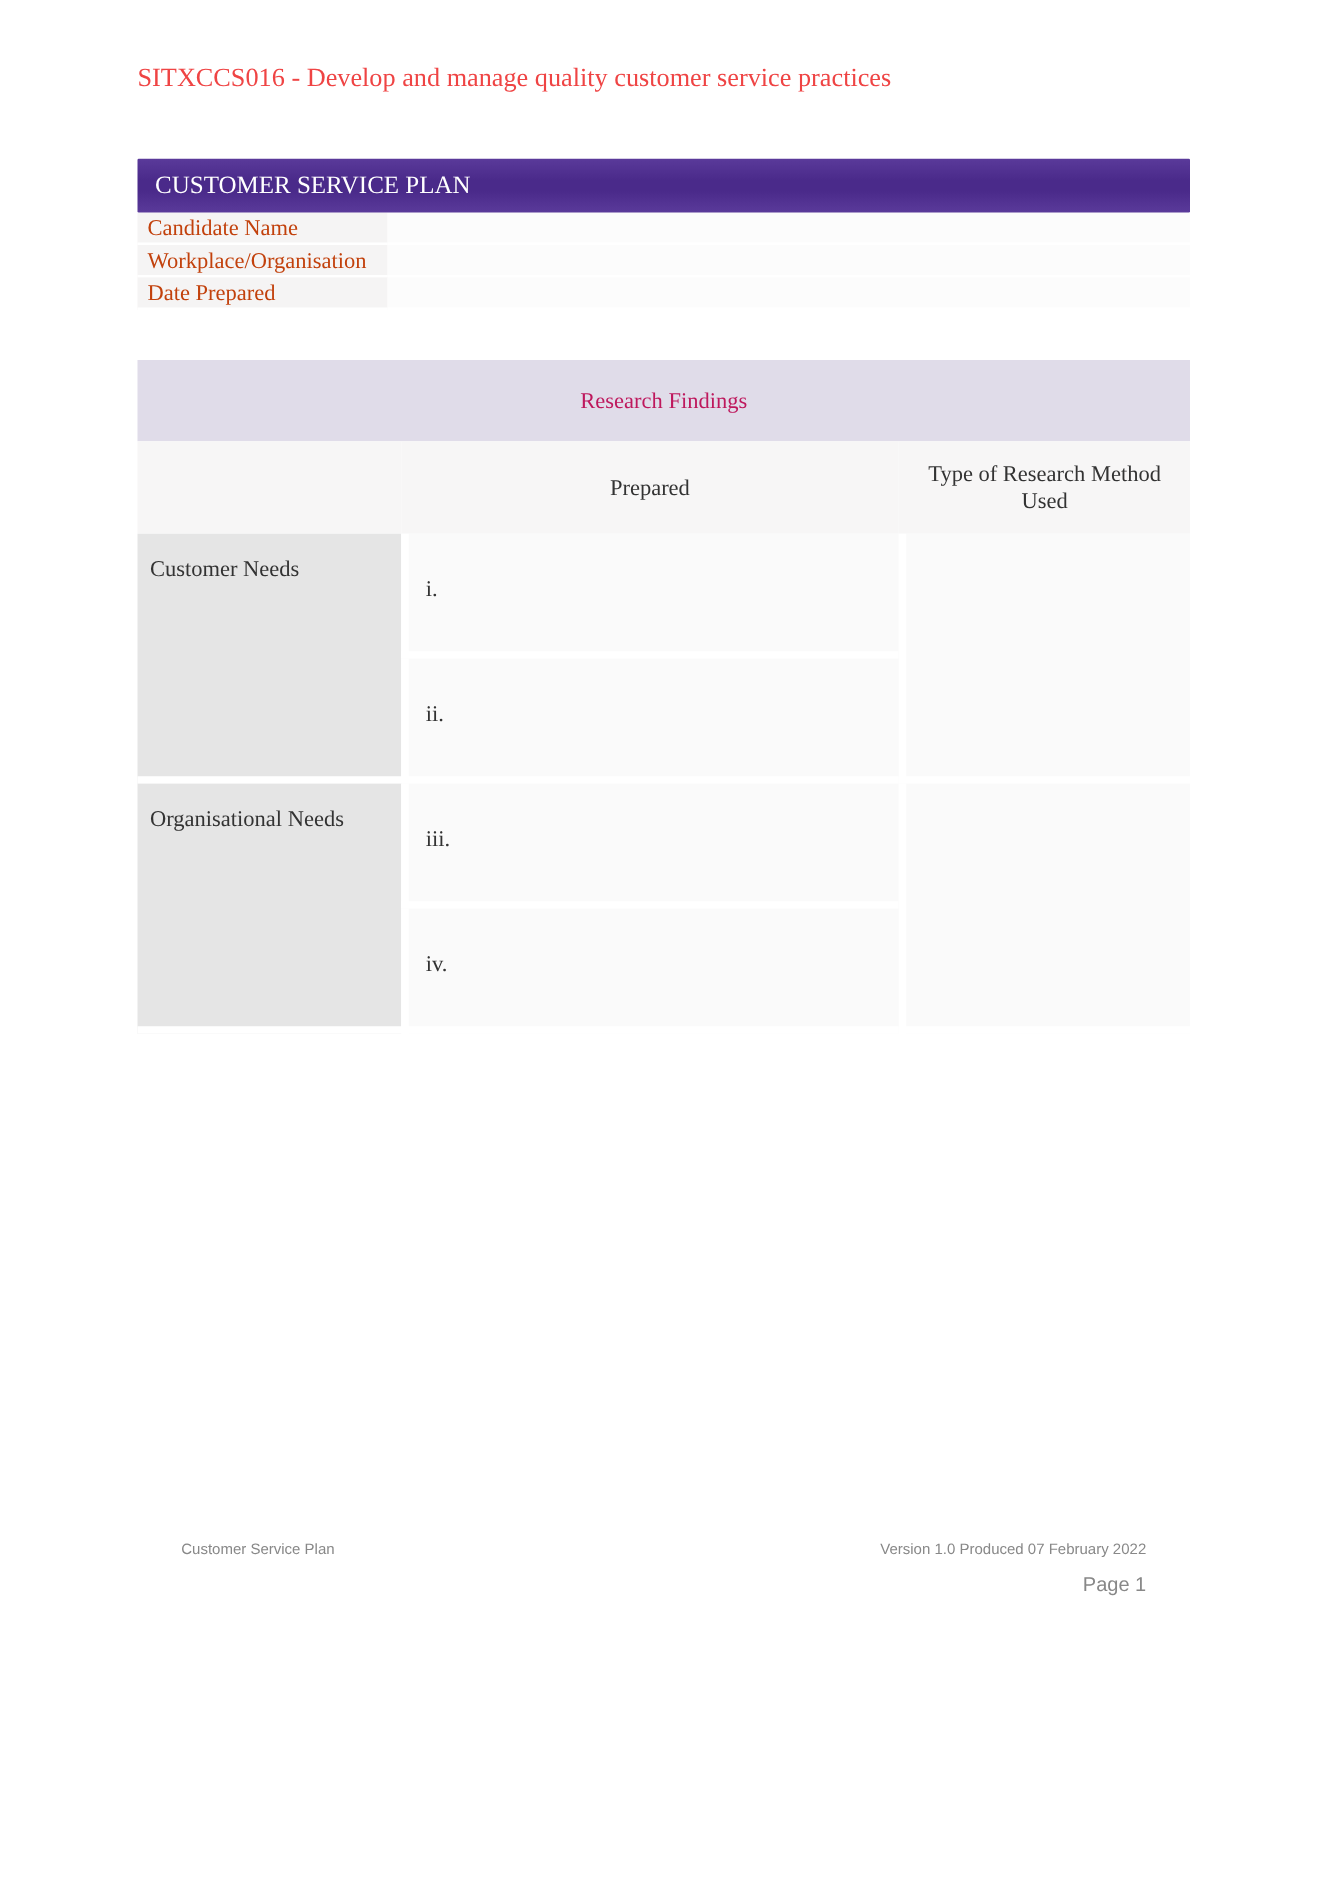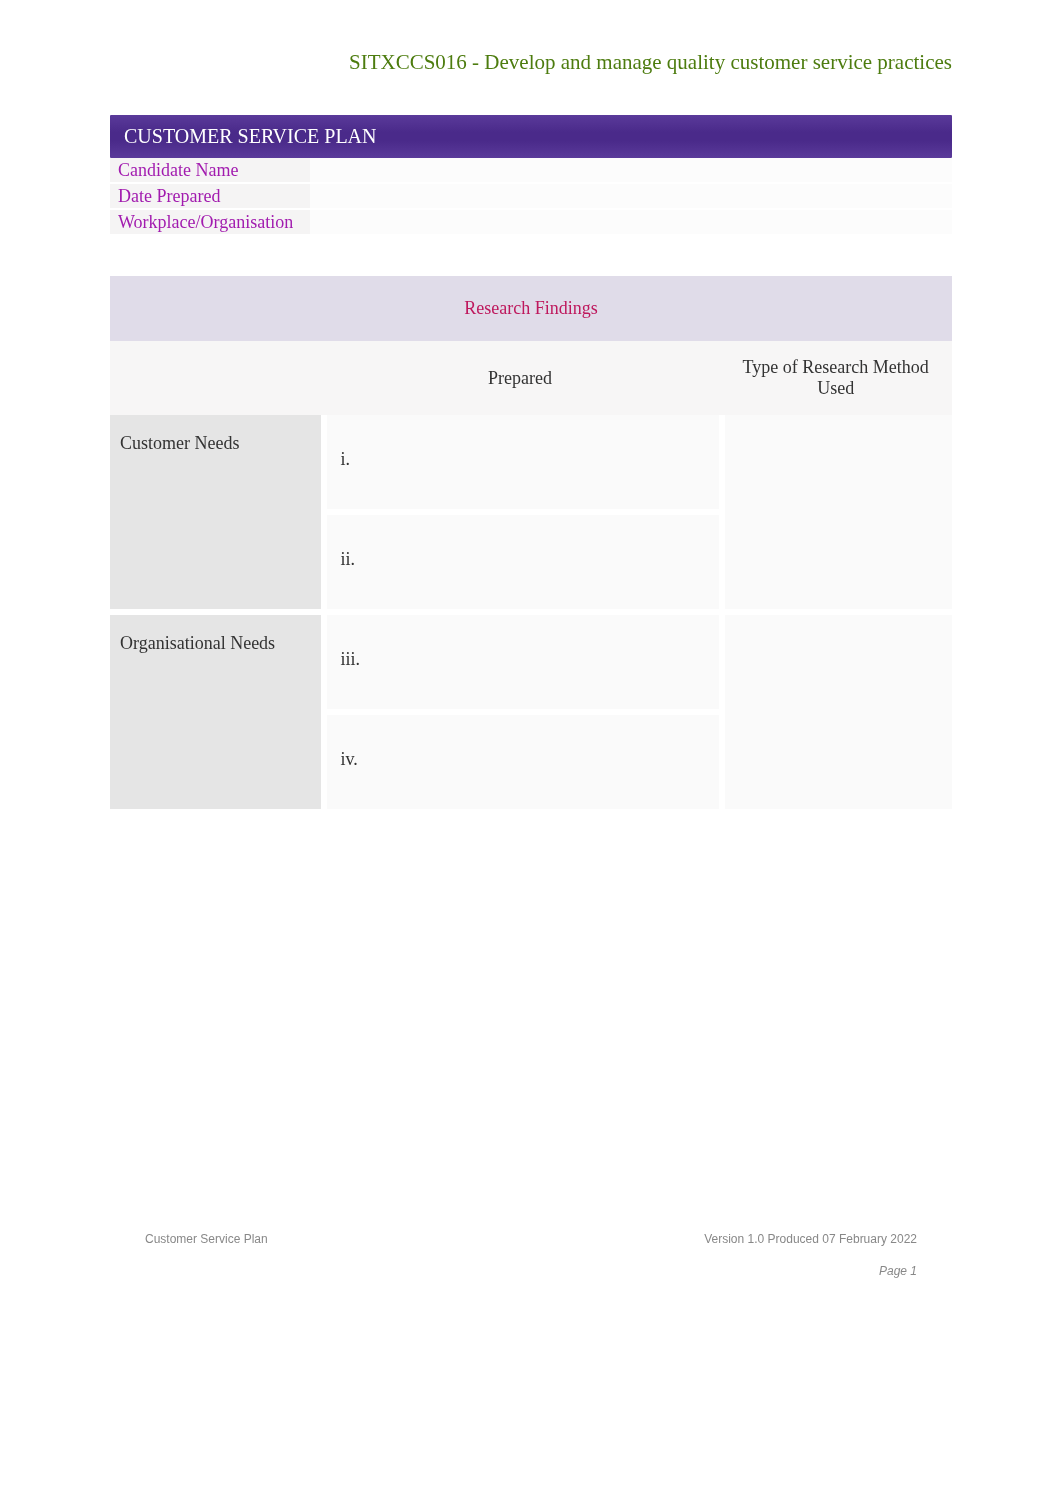--- a/index.html
+++ b/index.html
@@ -8,43 +8,43 @@
     background: #ffffff;
     width: 1062px;
     height: 1506px;
     position: relative;
     color: #333;
   }
   .page {
     padding: 50px 110px 0 110px;
   }
   .doc-title {
-    text-align: right;
+    text-align: left;
     font-size: 21px;
-    color: #4d7c0f;
-    margin-bottom: 40px;
+    color: #ef4444;
+    margin-bottom: 52px;
     font-weight: normal;
   }
   .section-header {
     background: linear-gradient(to bottom, #5a3a9a 0%, #4a2a8a 40%, #4a2a8a 60%, #5a3a9a 100%);
     color: #fff;
     font-size: 20px;
     padding: 10px 14px;
     filter: blur(0.3px);
     border-radius: 1px;
   }
   .info-table {
     width: 100%;
     border-collapse: separate;
     border-spacing: 0;
   }
   .info-table td {
     padding: 0 8px;
     font-size: 18px;
-    color: #a21caf;
+    color: #c2410c;
     vertical-align: middle;
   }
   .info-label {
     width: 200px;
     background: #f5f4f4;
   }
   .info-value {
     background: #fcfcfc;
     height: 26px;
   }
@@ -123,46 +123,45 @@
     justify-content: space-between;
     font-family: Arial, sans-serif;
     font-size: 12px;
     color: #888;
   }
   .page-num {
     position: absolute;
     bottom: 228px;
     right: 145px;
     font-family: Arial, sans-serif;
-    font-size: 12px;
+    font-size: 16px;
     color: #888;
-    font-style: italic;
   }
 </style>
 </head>
 <body>
 
 <div class="page">
 
   <div class="doc-title">SITXCCS016 - Develop and manage quality customer service practices</div>
 
   <div class="section-header">CUSTOMER SERVICE PLAN</div>
 
   <table class="info-table">
     <tbody>
         <tr>
       <td class="info-label">Candidate Name</td>
       <td class="info-value"></td>
     </tr>
     <tr>
-      <td class="info-label">Date Prepared</td>
+      <td class="info-label">Workplace/Organisation</td>
       <td class="info-value"></td>
     </tr>
     <tr>
-      <td class="info-label">Workplace/Organisation</td>
+      <td class="info-label">Date Prepared</td>
       <td class="info-value"></td>
     </tr>
   </tbody>
     </table>
 
   <div class="spacer"></div>
 
   <div class="findings-block">
     <div class="findings-title">Research Findings</div>
     <table class="findings-table">

